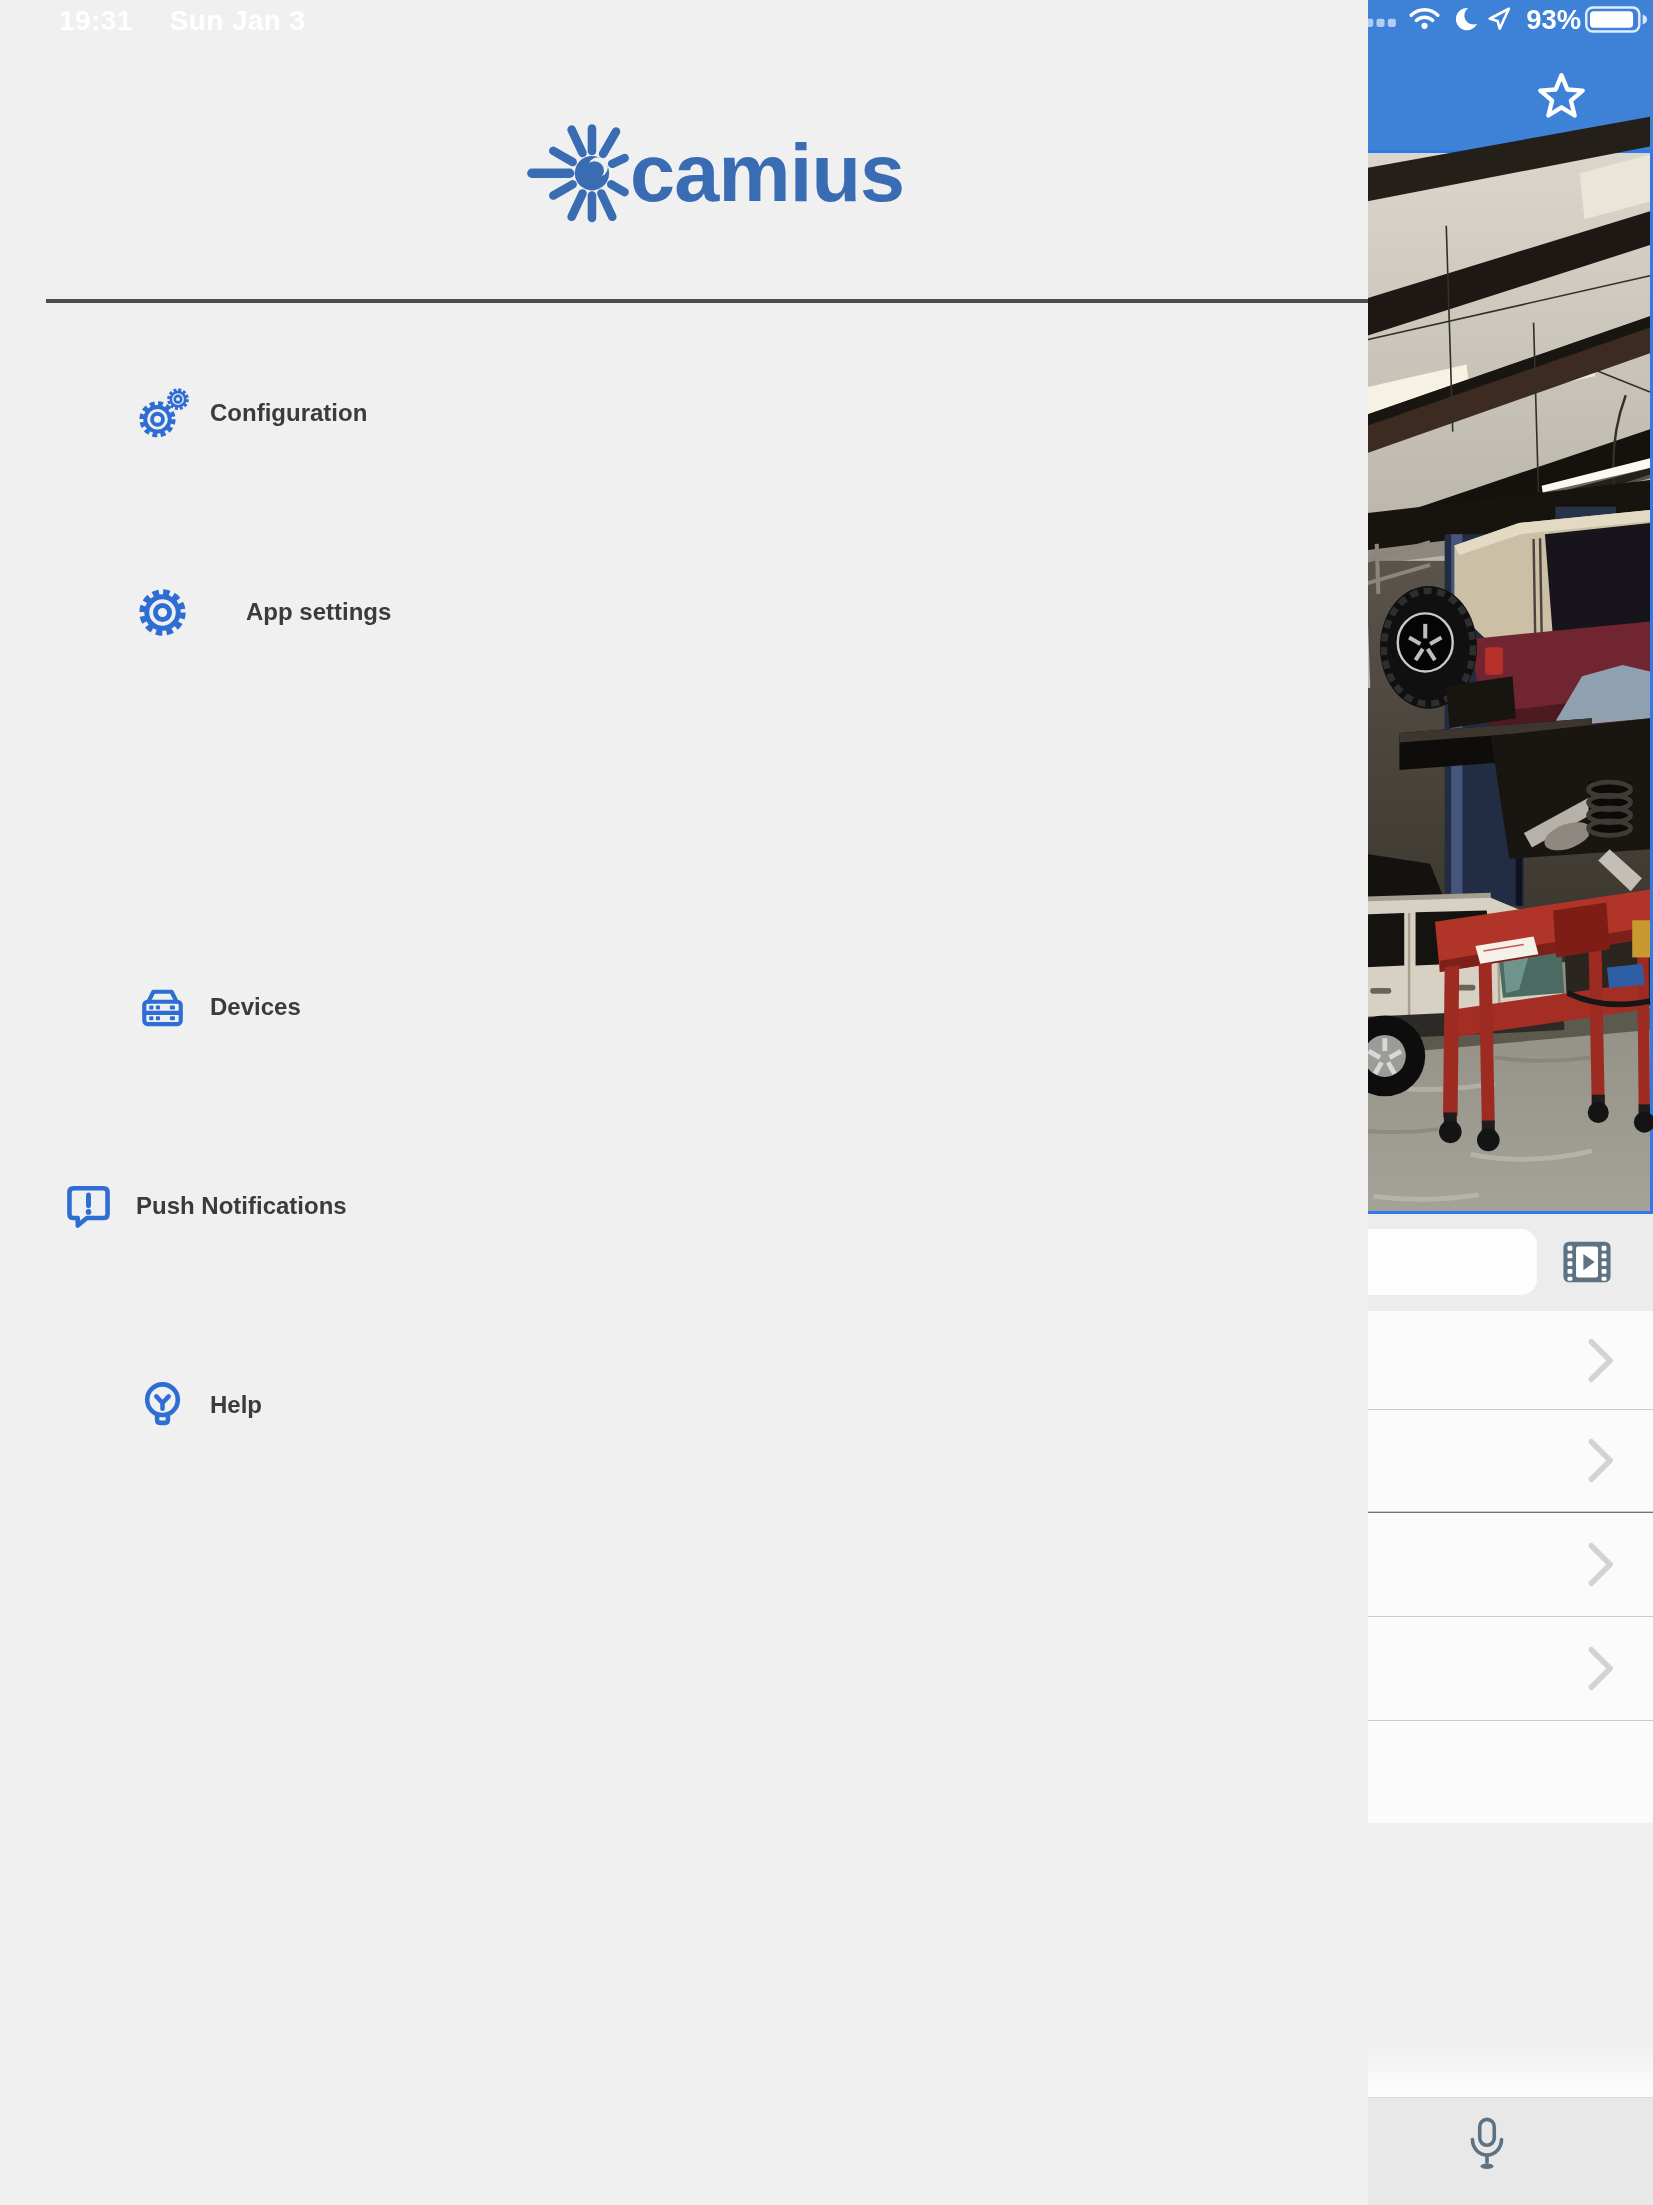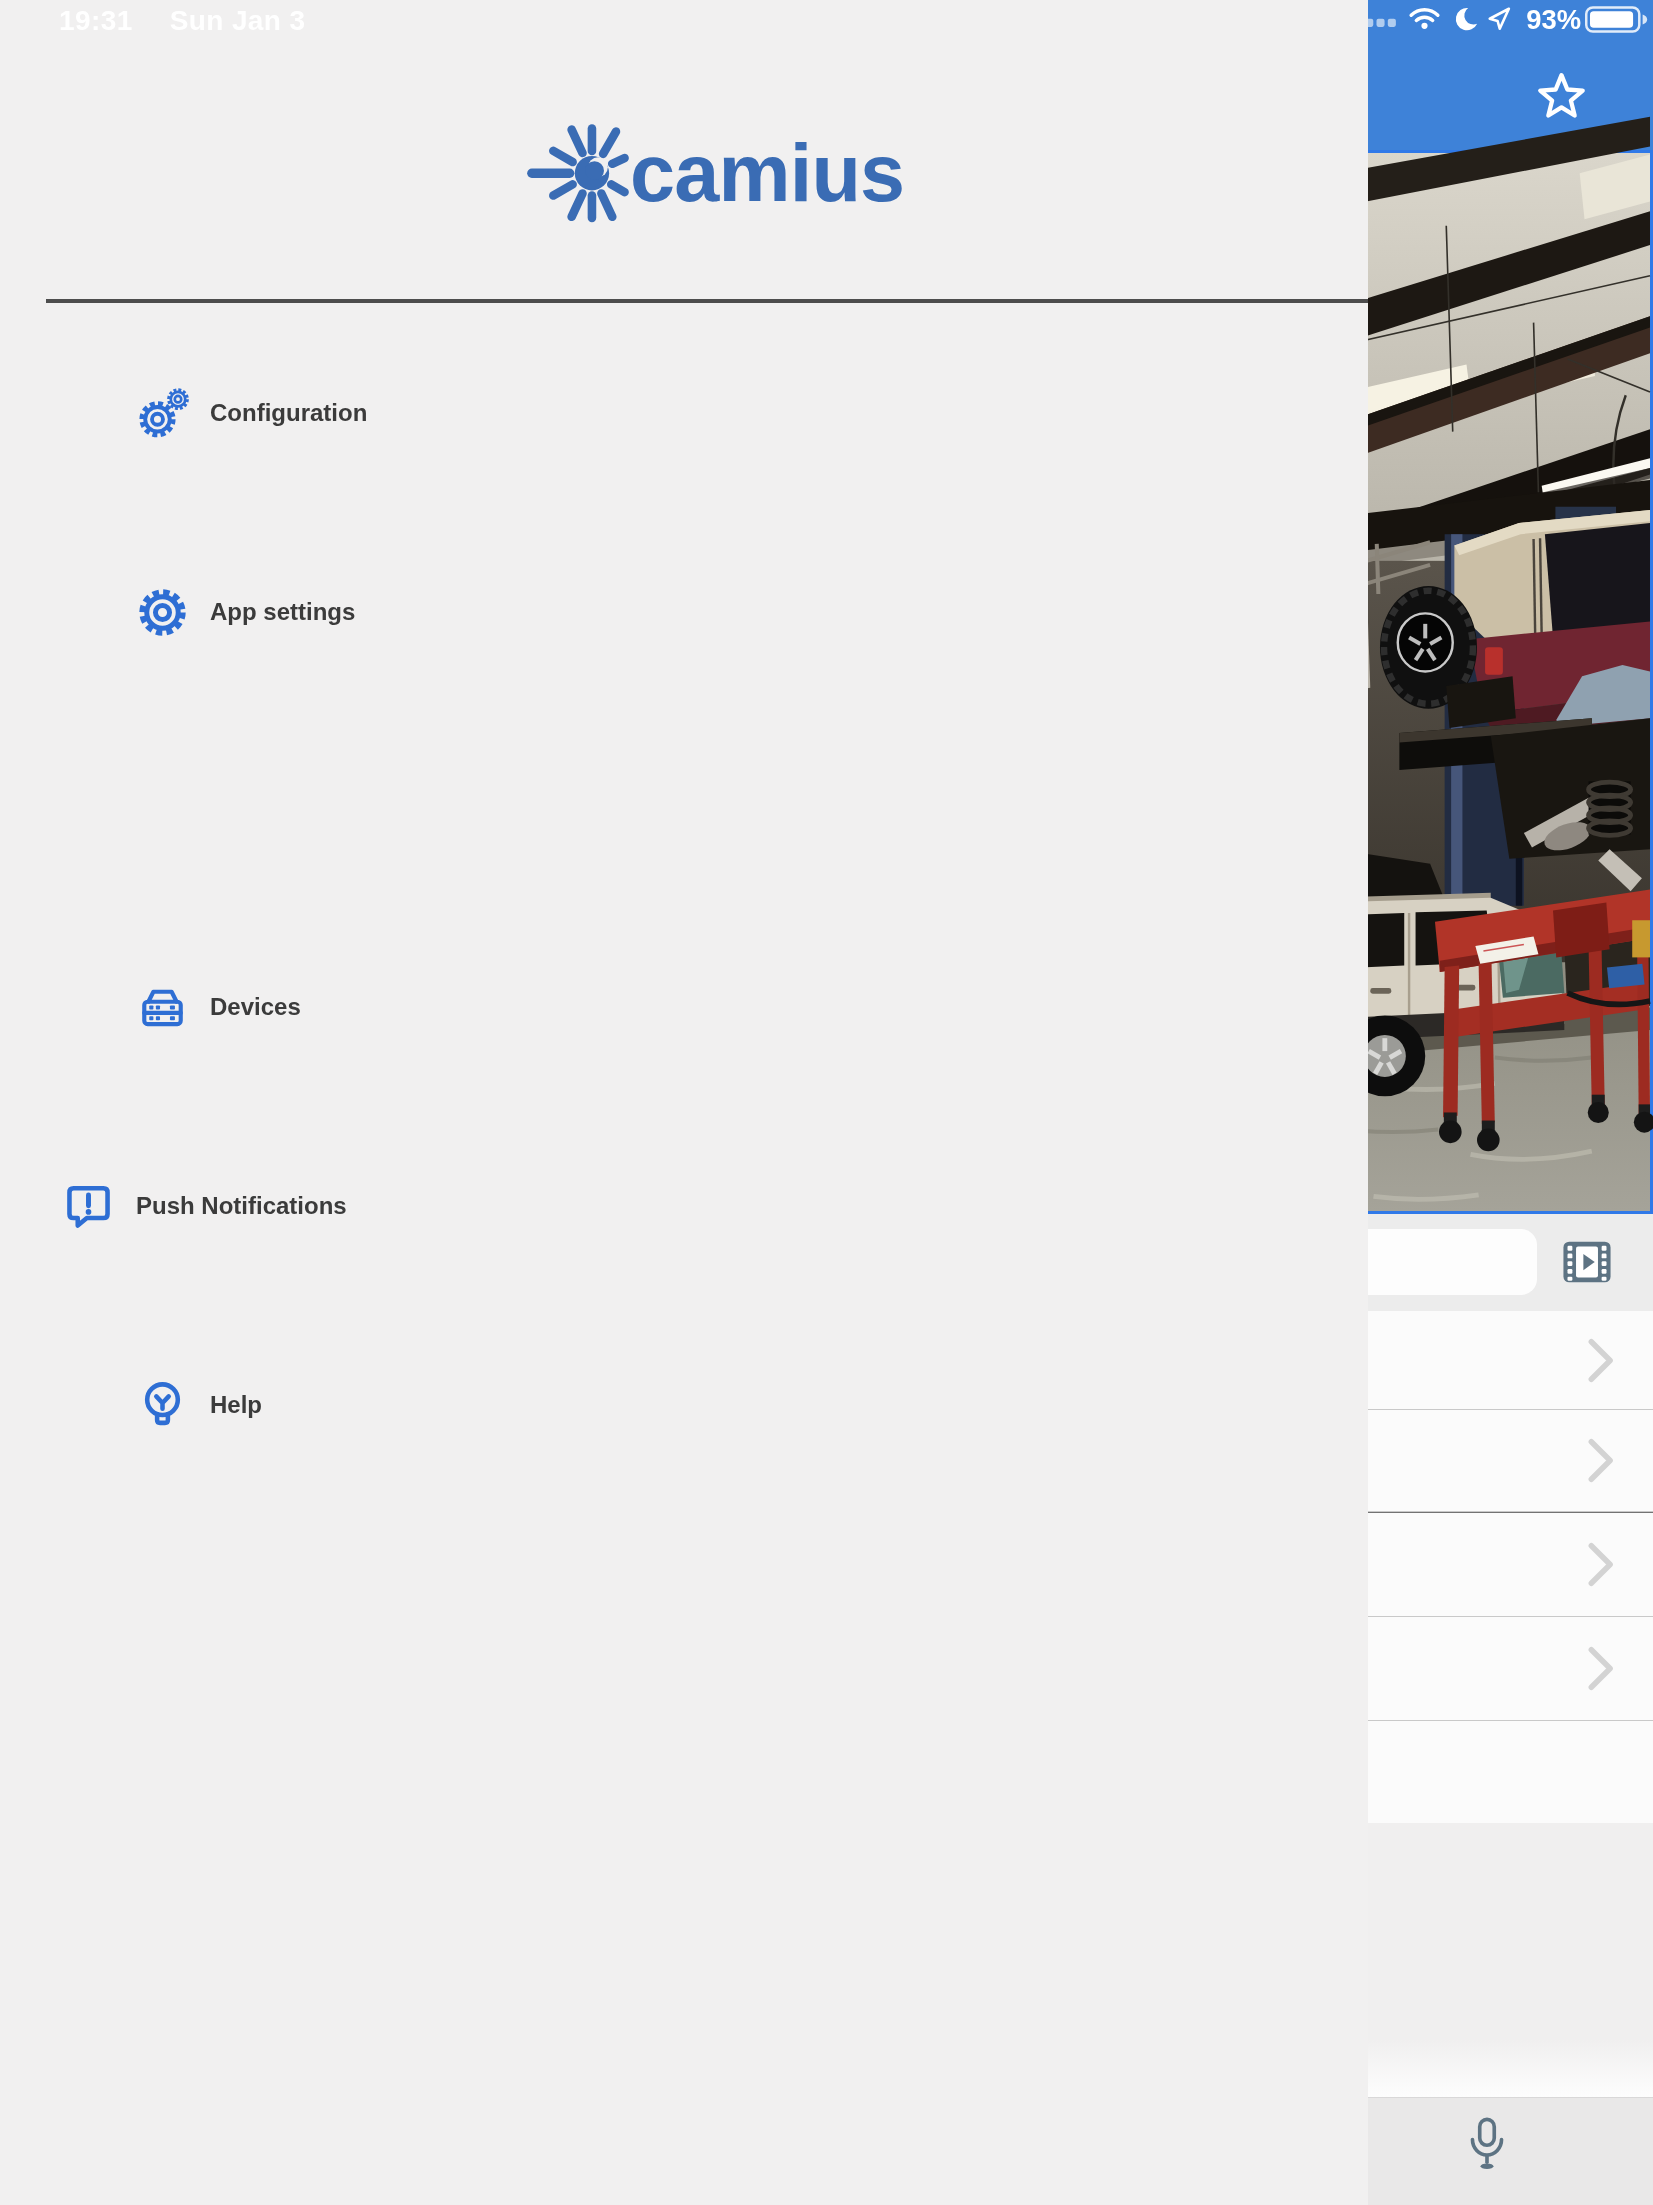--- a/index.html
+++ b/index.html
@@ -348,21 +348,21 @@
         <g transform="translate(1,14) scale(0.78)" fill="none" stroke="#2e6ed4">
           <circle cx="32" cy="32" r="23" stroke-width="10" stroke-dasharray="7.2 4.85"></circle>
           <circle cx="32" cy="32" r="19" stroke-width="6"></circle>
           <circle cx="32" cy="32" r="8.5" stroke-width="6"></circle>
         </g>
       </svg>
     </span>
     <span class="mi-label">Configuration</span>
   </div>
 
-  <div class="menu-item" style="top:566px;">
+  <div class="menu-item" style="top:566px;gap:36px;">
     <span class="mi-icon">
       <svg viewBox="0 0 64 64" fill="none" stroke="#2e6ed4">
         <circle cx="32" cy="32" r="23" stroke-width="10" stroke-dasharray="7.2 4.85"></circle>
         <circle cx="32" cy="32" r="19" stroke-width="6"></circle>
         <circle cx="32" cy="32" r="8.5" stroke-width="6"></circle>
       </svg>
     </span>
     <span class="mi-label">App settings</span>
   </div>
 

